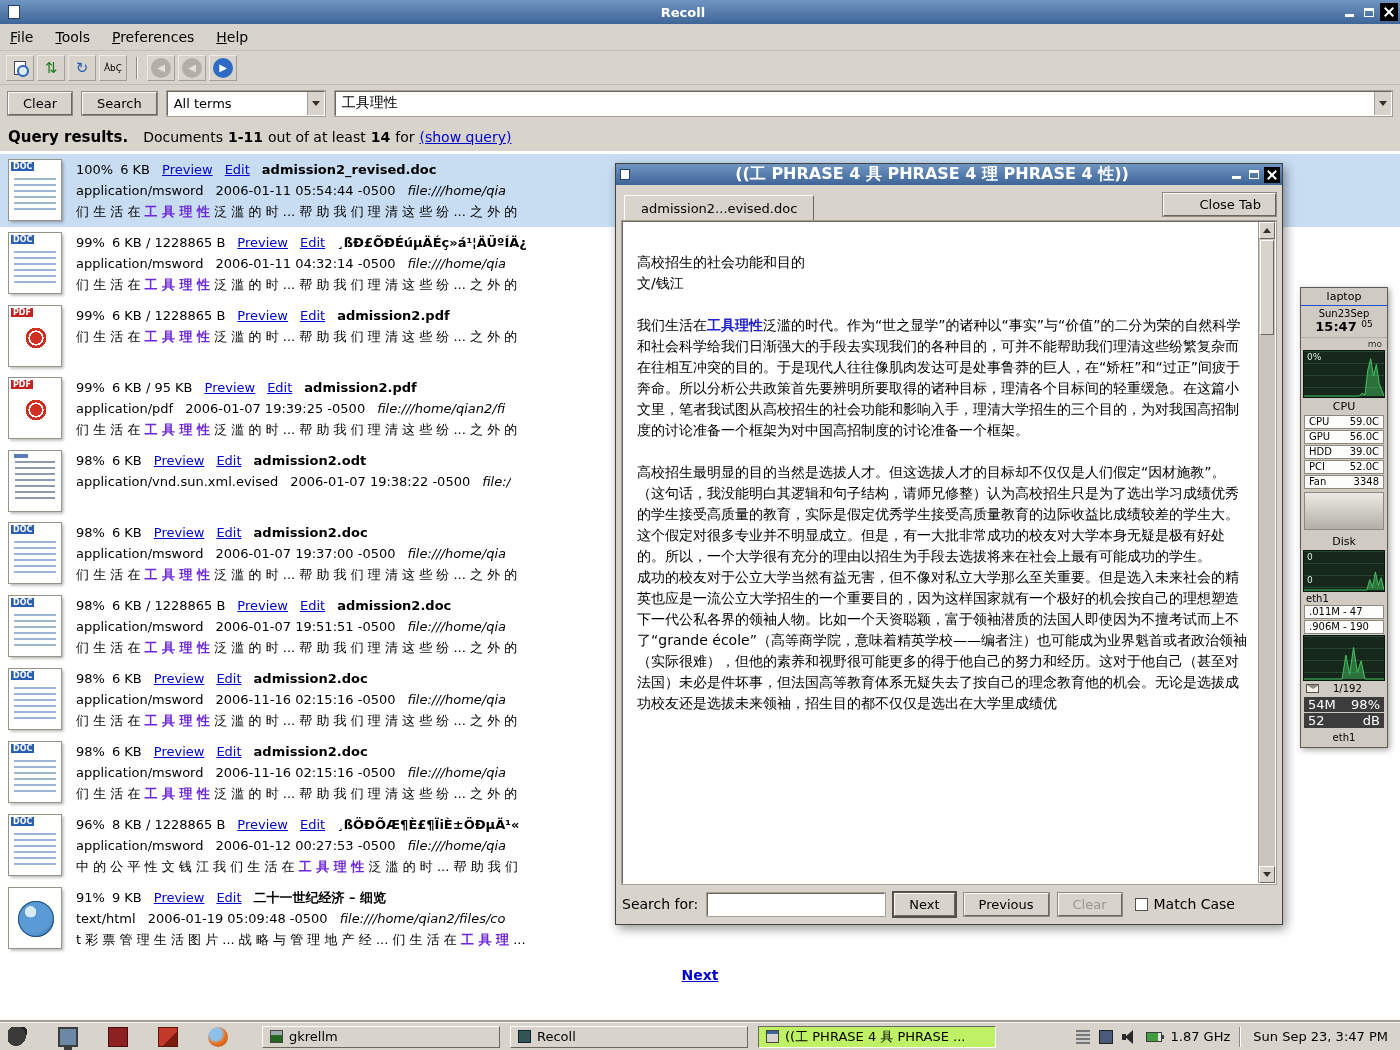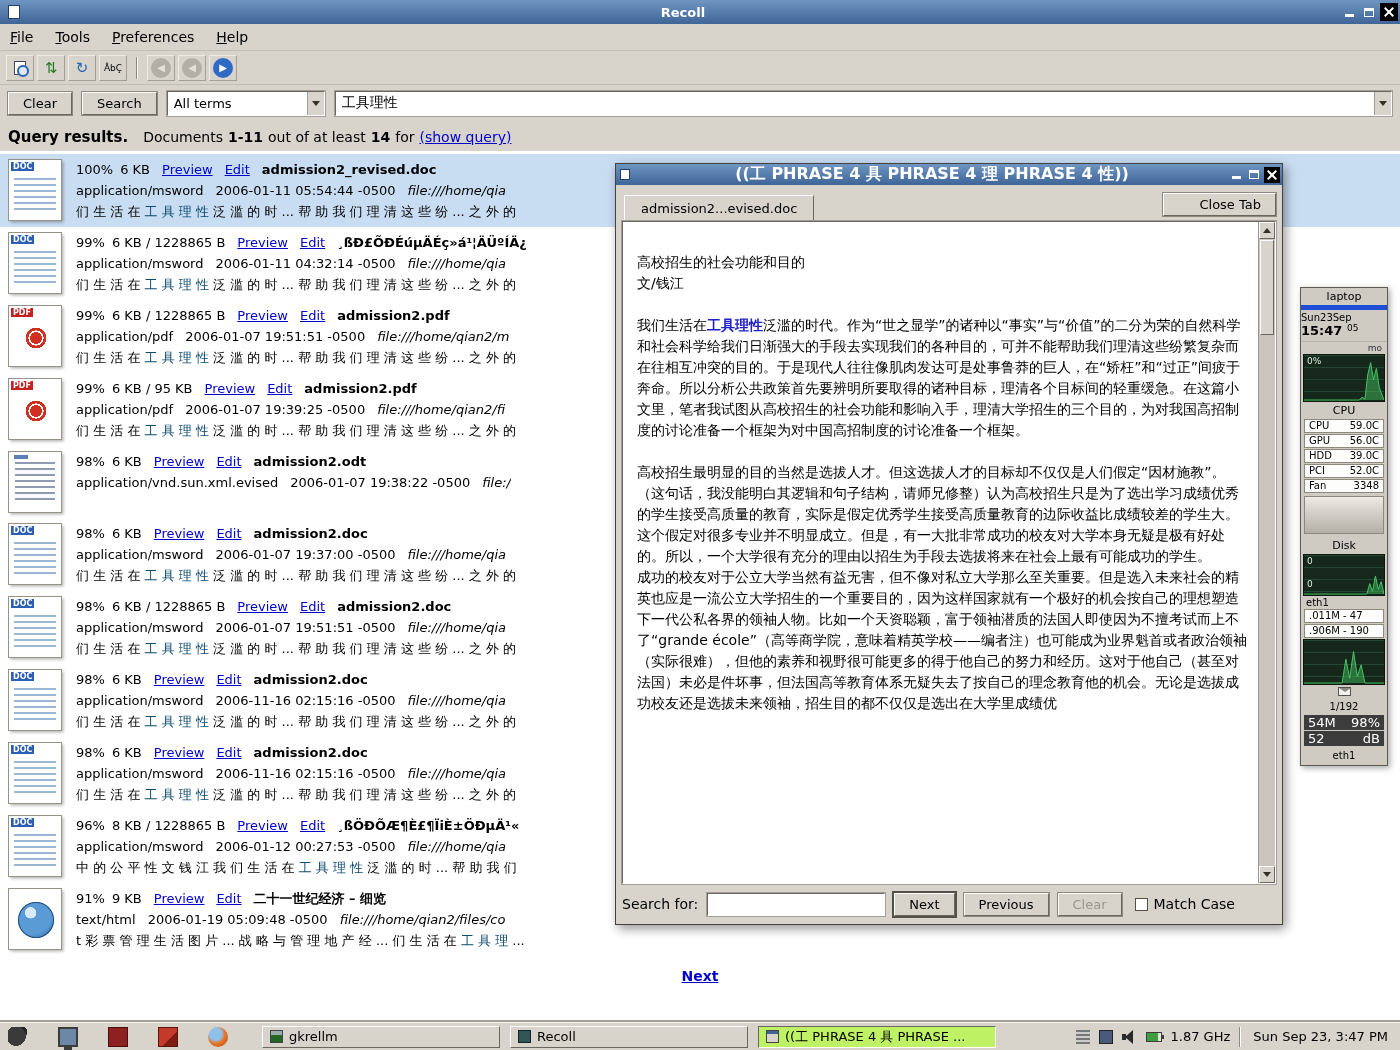--- a/index.html
+++ b/index.html
@@ -72,21 +72,21 @@
        background:repeating-linear-gradient(180deg,#8f9bb0 0 2px,transparent 2px 6px); }
   .icon-odt::before { content:""; position:absolute; top:3px; left:5px; width:14px; height:4px; background:#5b7fb4; }
   .icon-html::after { content:""; position:absolute; left:9px; top:13px; width:36px; height:36px; border-radius:50%;
        background:radial-gradient(circle at 35% 30%, #d9ebfb 0 16%, #5b9bd5 17% 62%, #275f97 100%); box-shadow:inset 0 0 0 1px #1d4f82; }
   .rbody { font-size:13px; line-height:21px; white-space:nowrap; overflow:hidden; }
   .r-score { margin-right:7px; } .r-size { margin-right:12px; }
   .rline1 .link { margin-right:12px; }
   .r-title { font-weight:bold; }
   .r-mime { margin-right:12px; } .r-date { margin-right:12px; }
   .r-url { font-style:italic; }
-  .hl { color:#0c4a6e; font-weight:normal; }
+  .hl { color:#6d28d9; font-weight:bold; }
   .next-wrap { text-align:center; margin-top:10px; }
   .next-link { font-weight:bold; font-size:14px; }
 
   
   .preview-window { position:absolute; left:615px; top:163px; width:668px; height:762px; background:#d8d4cc;
         border:1px solid #46engère4242; border:1px solid #424242; box-shadow:3px 4px 10px rgba(0,0,0,.4); display:flex; flex-direction:column; z-index:20; }
   .pv-titlebar { height:21px; background:linear-gradient(180deg,#6f95c2,#3e6597); display:flex; align-items:center; padding:0 2px 0 4px; }
   .pv-titlebar .tb-icon { width:10px; height:11px; }
   .pv-title { flex:1; text-align:center; color:#fff; font-weight:bold; font-size:16px; white-space:nowrap; overflow:hidden; }
   .pv-titlebar .tb-btn { width:16px; height:16px; }
@@ -110,38 +110,38 @@
   .tri-up { width:0; height:0; border-left:4px solid transparent; border-right:4px solid transparent; border-bottom:5px solid #33302a; }
   .pv-searchrow { height:34px; display:flex; align-items:center; gap:9px; padding-top:6px; font-size:14px; }
   .pv-search-input { width:178px; height:23px; background:#fff; border:1px solid; border-color:#6b675f #fdfdfd #fdfdfd #6b675f;
                      outline:1px solid #a39f97; font-size:13px; padding:0 5px; font-family:"DejaVu Sans",sans-serif; }
   .checkwrap { display:flex; align-items:center; margin-left:4px; cursor:pointer; font-size:14px; }
   .checkbox { width:13px; height:13px; background:#fff; border:1px solid #55514a; margin-right:6px; display:inline-block; }
 
   
   .gk { position:absolute; left:1300px; top:287px; width:88px; background:#cfcbc3; border:1px solid #5f5b54;
         box-shadow:2px 2px 6px rgba(0,0,0,.35); font-size:10px; z-index:10; }
-  .gk-host { text-align:center; font-size:11px; padding:2px 0; border-bottom:5px solid #1d4ed8; }
-  .gk-clock { padding:2px 0 3px; border-bottom:1px solid #b5b1a9; }
+  .gk-host { text-align:center; font-size:11px; padding:2px 0; border-bottom:1px solid #1d4ed8; }
+  .gk-clock { text-align:center; padding:2px 0 3px; border-bottom:1px solid #b5b1a9; }
   .gk-date { font-size:10px; }
   .gk-time { font-size:13px; font-weight:bold; }
   .gk-sec { font-size:9px; font-weight:normal; vertical-align:top; }
   .gk-milabel { text-align:right; padding:1px 5px 1px 0; font-size:9px; color:#333; }
   .gk-chart { height:48px; margin:0 2px; background:#16281c; position:relative; border:1px solid #0c170f;
               background-image:repeating-linear-gradient(180deg, rgba(90,160,110,.25) 0 1px, transparent 1px 12px); }
   .gk-chart svg { position:absolute; inset:0; width:100%; height:100%; }
   .chart-label { position:absolute; top:1px; left:3px; color:#d8efdc; font-size:9px; z-index:2; }
   .chart-label2 { position:absolute; top:24px; left:3px; color:#d8efdc; font-size:9px; z-index:2; }
   .gk-section { text-align:center; font-size:11px; padding:2px 0; }
   .gk-rows { margin:0 3px; }
   .gk-r { display:flex; justify-content:space-between; background:#fdfdfb; border:1px solid #8d897f; padding:0 4px;
           height:14px; line-height:12px; margin-bottom:1px; font-size:10px; align-items:center; }
   .gk-meterblank { height:38px; margin:3px 3px; background:linear-gradient(180deg,#eceae4,#b3afa7); border:1px solid #8d897f; }
   .gk-netlabel { padding:1px 5px; font-size:10px; }
-  .gk-mail { display:flex; align-items:center; gap:5px; padding:2px 5px;flex-direction:column; }
+  .gk-mail { display:flex; align-items:center; gap:14px; padding:2px 5px; }
   .envelope { width:13px; height:9px; background:#f2f0ea; border:1px solid #55514a; position:relative; }
   .envelope::before { content:""; position:absolute; left:0; top:0; border-left:6px solid transparent; border-right:6px solid transparent; border-top:4px solid #8d897f; }
   .gk-mem { display:flex; justify-content:space-between; align-items:center; background:#3c3c3c; color:#fff;
             margin:1px 3px; padding:1px 4px; font-size:13px; height:15px; }
   .gk-bottom { text-align:center; padding:3px 0 4px; }
 
   
   .taskbar { position:absolute; left:0; right:0; bottom:0; height:28px; background:#d8d4cc; border-top:1px solid #f7f5f0;
              box-shadow:0 -2px 0 #a39f97; display:flex; align-items:center; padding:0 8px; gap:10px; z-index:30; }
   .launchers { display:flex; align-items:center; gap:30px; margin-right:24px; }
@@ -277,23 +277,20 @@
       </div>
       <div class="rline3 r-snippet"><span>们 生 活 在 </span><span class="hl">工 具 理 性</span><span> 泛 滥 的 时 ... 帮 助 我 们 理 清 这 些 纷 ... 之 外 的</span></div>
     </div>
   </div>
         <div class="result-row">
     <div class="ricon icon-pdf"></div>
     <div class="rbody">
       <div class="rline1">
         <span class="r-score">99%</span><span class="r-size">6 KB / 1228865 B</span><a class="link r-preview">Preview</a><a class="link r-edit">Edit</a><span class="r-title">admission2.pdf</span>
       </div>
-      <div class="rline2">
-        <span class="r-mime">application/pdf</span><span class="r-date">2006-01-07 19:51:51 -0500</span><span class="r-url">file:///home/qian2/m</span>
-      </div>
       <div class="rline3 r-snippet"><span>们 生 活 在 </span><span class="hl">工 具 理 性</span><span> 泛 滥 的 时 ... 帮 助 我 们 理 清 这 些 纷 ... 之 外 的</span></div>
     </div>
   </div>
         <div class="result-row">
     <div class="ricon icon-pdf"></div>
     <div class="rbody">
       <div class="rline1">
         <span class="r-score">99%</span><span class="r-size">6 KB / 95 KB</span><a class="link r-preview">Preview</a><a class="link r-edit">Edit</a><span class="r-title">admission2.pdf</span>
       </div>
       <div class="rline2">

